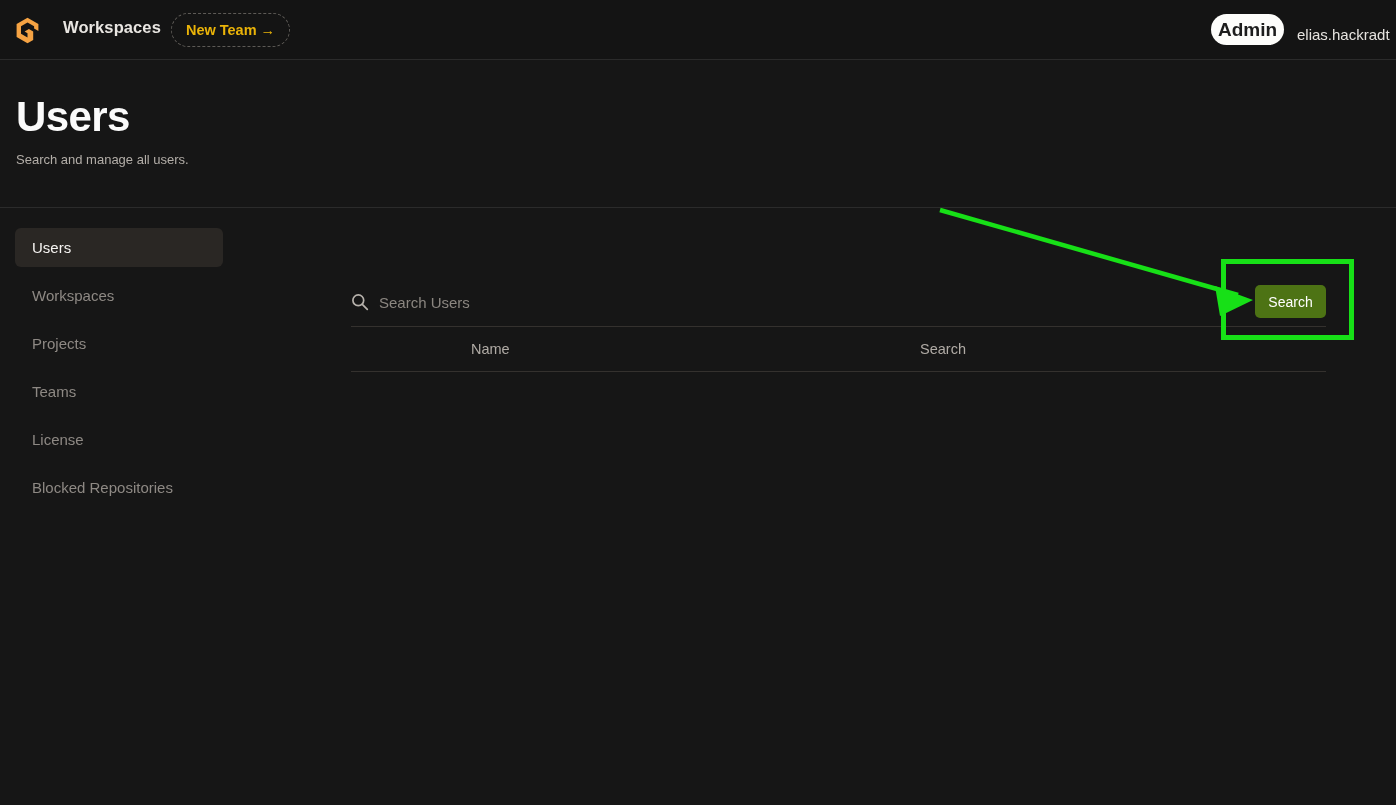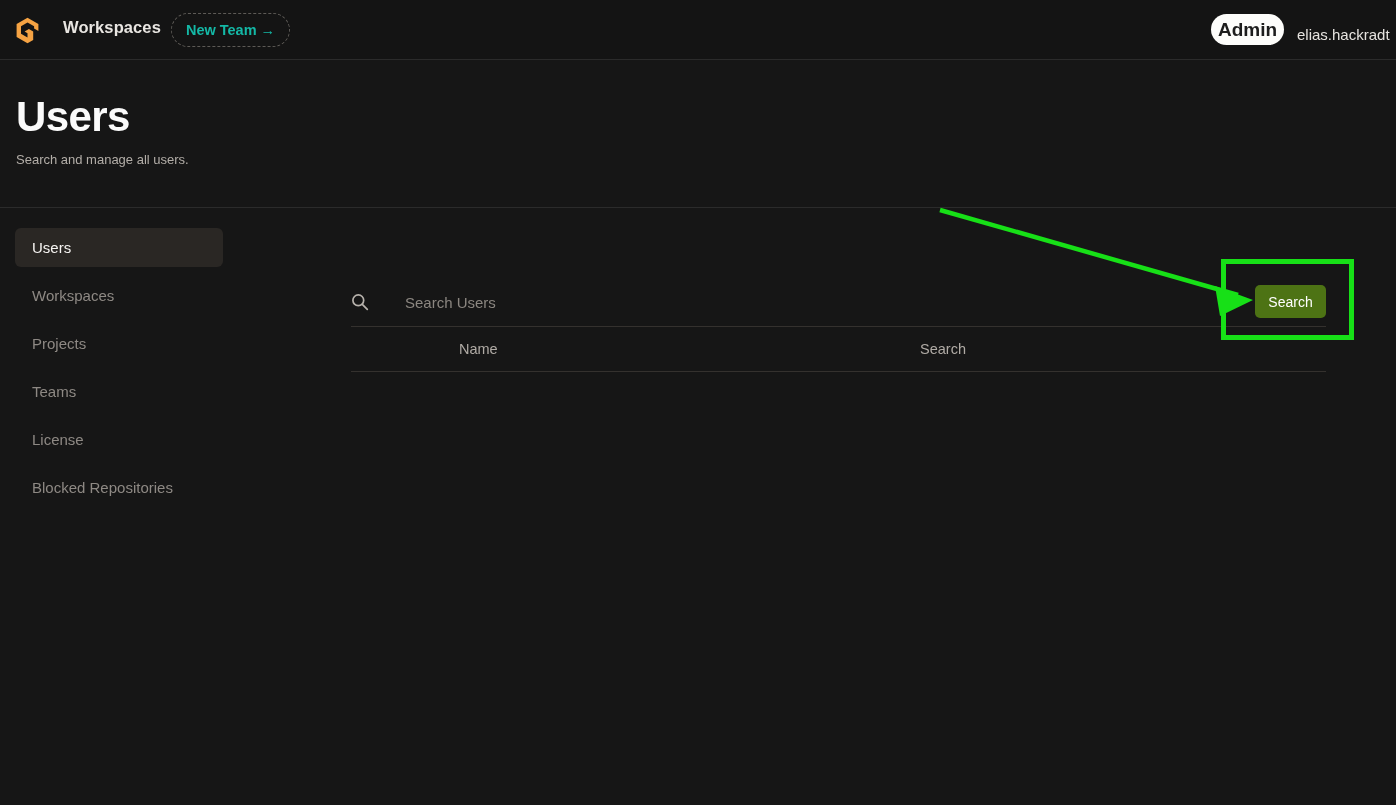--- a/index.html
+++ b/index.html
@@ -25,21 +25,21 @@
     position: absolute; left: 63px; top: 18px;
     font-size: 16.5px; font-weight: bold;
     color: #e9e6e2; letter-spacing: .1px;
     cursor: pointer; white-space: nowrap;
   }
   #new-team-button {
     position: absolute; left: 171px; top: 13px;
     width: 119px; height: 34px;
     border: 1px dashed #5d5a56;
     border-radius: 17px;
-    color: #14b8a6; font-size: 14.5px; font-weight: bold;
+    color: #eab308; font-size: 14.5px; font-weight: bold;
     display: flex; align-items: center; justify-content: center;
     cursor: pointer; white-space: nowrap;
   }
   #admin-badge {
     position: absolute; left: 1211px; top: 14px;
     width: 73px; height: 31px;
     background: #fdfdfb; border-radius: 16px;
     color: #1d1d1d; font-size: 19px; font-weight: bold;
     display: flex; align-items: center; justify-content: center;
     cursor: pointer;
@@ -81,39 +81,38 @@
 
   
   #search-row { position: absolute; left: 351px; top: 285px; width: 975px; height: 41px; }
   #search-icon { position: absolute; left: 0px; top: 8px; width: 18px; height: 18px; }
   #search-input {
     position: absolute; left: 28px; top: 0px;
     width: 860px; height: 34px;
     background: transparent; border: none; outline: none;
     color: #e4e1dd; font-size: 15px;
     font-family: "Liberation Sans", sans-serif;
-    margin-left: 26px;
   }
   #search-input::placeholder { color: #8b8680; }
   #search-underline {
     position: absolute; left: 351px; top: 326px;
     width: 975px; height: 1px; background: #34312e;
   }
   #search-button {
     position: absolute; left: 1255px; top: 285px;
     width: 71px; height: 33px;
     background: #4d7314; border: none; border-radius: 5px;
     color: #ffffff; font-size: 14px;
     font-family: "Liberation Sans", sans-serif;
     cursor: pointer;
   }
 
   
   #table-header { position: absolute; left: 351px; top: 337px; width: 975px; height: 34px; }
-  .col-name    { position: absolute; left: 108px; top: 4px; font-size: 14.5px; color: #b0aba5; }
+  .col-name    { position: absolute; left: 120px; top: 4px; font-size: 14.5px; color: #b0aba5; }
   .col-created { position: absolute; left: 569px; top: 4px; font-size: 14.5px; color: #b0aba5; }
   #table-header-border {
     position: absolute; left: 351px; top: 371px;
     width: 975px; height: 1px; background: #34312e;
   }
 
   
   #highlight-box {
     position: absolute; left: 1221px; top: 259px;
     width: 133px; height: 81px;

